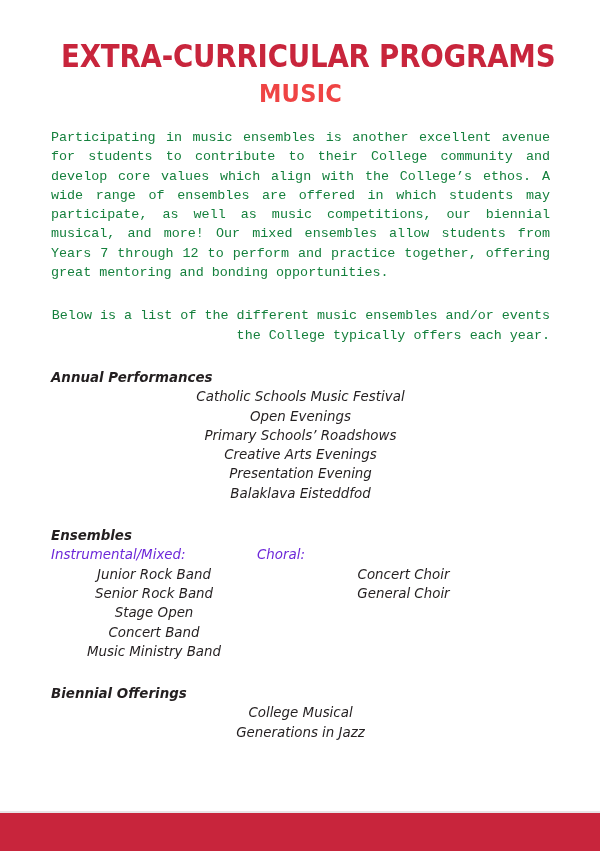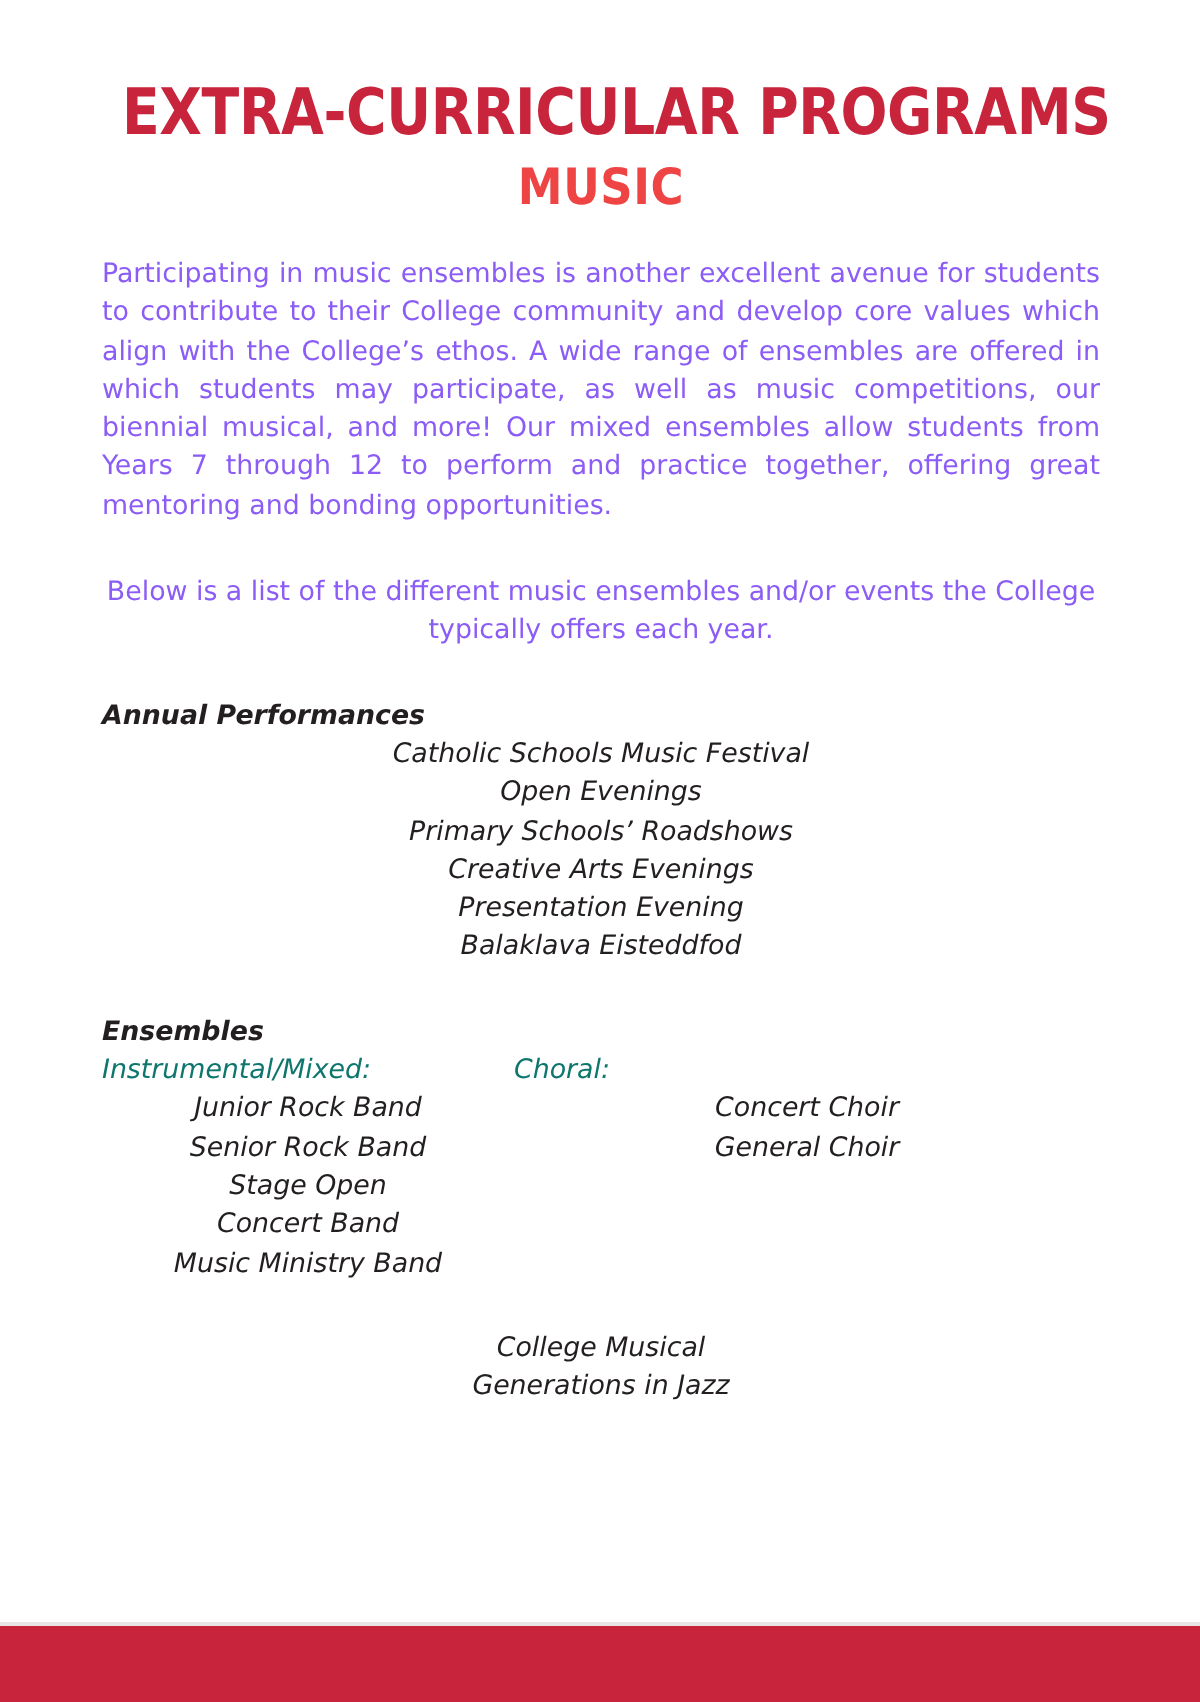--- a/index.html
+++ b/index.html
@@ -55,28 +55,29 @@
     font-family: "DejaVu Sans Condensed", "Liberation Sans Narrow", "Liberation Sans", sans-serif;
     font-weight: bold;
     font-size: 25px;
     line-height: 30px;
     letter-spacing: 0.3px;
   }
 
   
   .body-para {
     margin: 0;
-    color: #8b5cf6;
+    color: #15803d;
     font-size: 13.4px;
     line-height: 19.3px;
     text-align: justify;
     text-justify: inter-word;
+    font-family: Liberation Mono, monospace;
   }
   .para-intro { padding-top: 19px; }
-  .para-below { padding-top: 24px; text-align: center; }
+  .para-below { padding-top: 24px; text-align: right; }
 
   
   .section { padding-top: 23px; font-style: italic; }
   .section-heading {
     margin: 0;
     color: #231f20;
     font-size: 13.4px;
     line-height: 19.3px;
     font-weight: bold;
   }
@@ -99,21 +100,21 @@
   
   .columns {
     display: flex;
     flex-direction: row;
     align-items: flex-start;
   }
   .col-left { width: 206px; flex: 0 0 206px; }
   .col-right { flex: 1 1 auto; }
   .col-heading {
     margin: 0;
-    color: #0f766e;
+    color: #6d28d9;
     font-size: 13.4px;
     line-height: 19.3px;
     font-weight: normal;
     white-space: nowrap;
   }
 
   
   .footer-band {
     position: absolute;
     left: 0;
@@ -179,20 +180,21 @@
           <ul class="item-list">
             <li>Concert Choir</li>
             <li>General Choir</li>
           </ul>
         </div>
 
       </div>
     </div>
 
     <div class="section">
+      <div class="section-heading">Biennial Offerings</div>
       <ul class="item-list">
         <li>College Musical</li>
         <li>Generations in Jazz</li>
       </ul>
     </div>
 
   </div>
 
   <div class="footer-hairline"></div>
   <div class="footer-band"></div>

